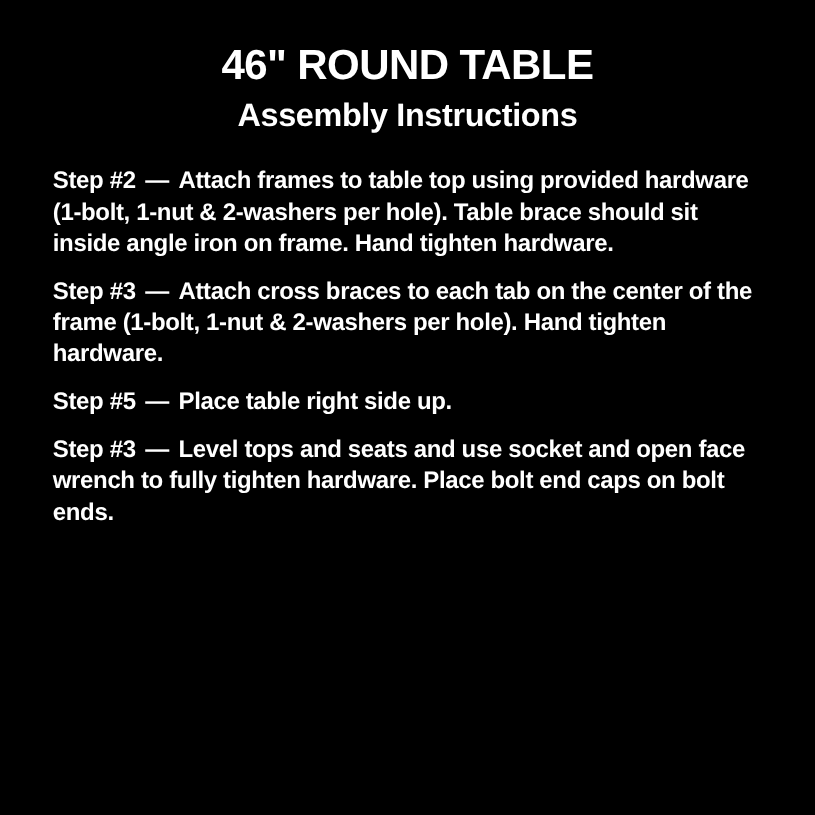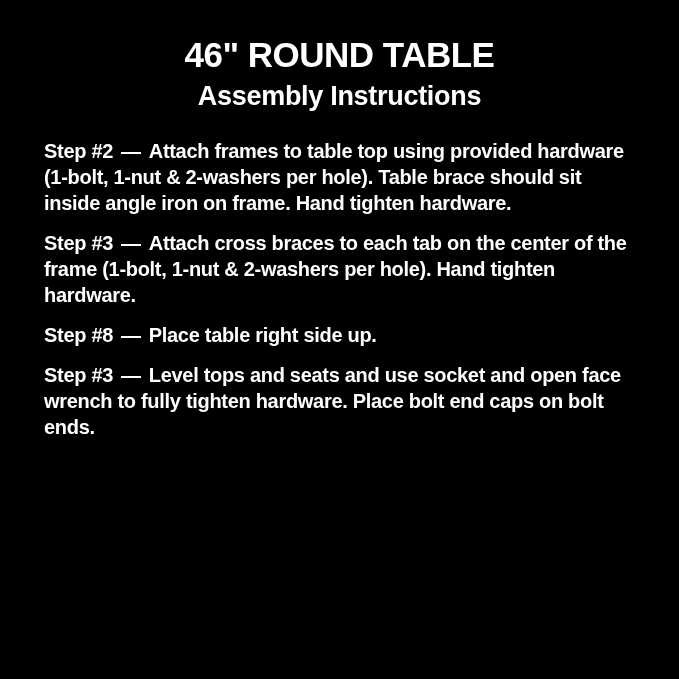--- a/index.html
+++ b/index.html
@@ -62,19 +62,19 @@
   </header>
 
   <main class="steps">
 
 
     <p class="step"><span>Step #2</span><span class="step-sep">—</span><span>Attach frames to table top using provided hardware (1-bolt, 1-nut &amp; 2-washers per hole). Table brace should sit inside angle iron on frame. Hand tighten hardware.</span></p>
 
 
     <p class="step"><span>Step #3</span><span class="step-sep">—</span><span>Attach cross braces to each tab on the center of the frame (1-bolt, 1-nut &amp; 2-washers per hole). Hand tighten hardware.</span></p>
 
-    <p class="step"><span>Step #8</span><span class="step-sep">—</span><span>Place table right side up.</span></p>
+    <p class="step"><span>Step #5</span><span class="step-sep">—</span><span>Place table right side up.</span></p>
 
     <p class="step"><span>Step #3</span><span class="step-sep">—</span><span>Level tops and seats and use socket and open face wrench to fully tighten hardware. Place bolt end caps on bolt ends.</span></p>
 
   </main>
 
 </div>
 
 </body></html>

